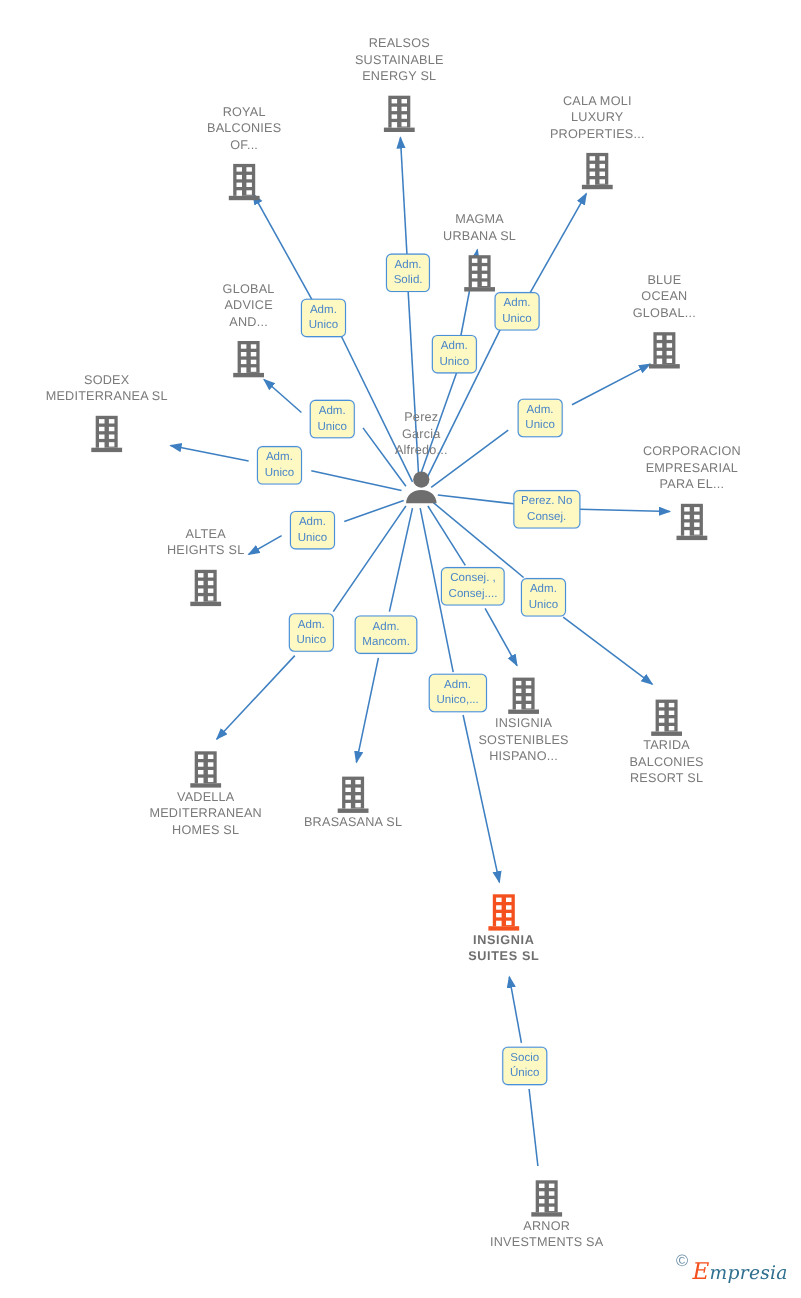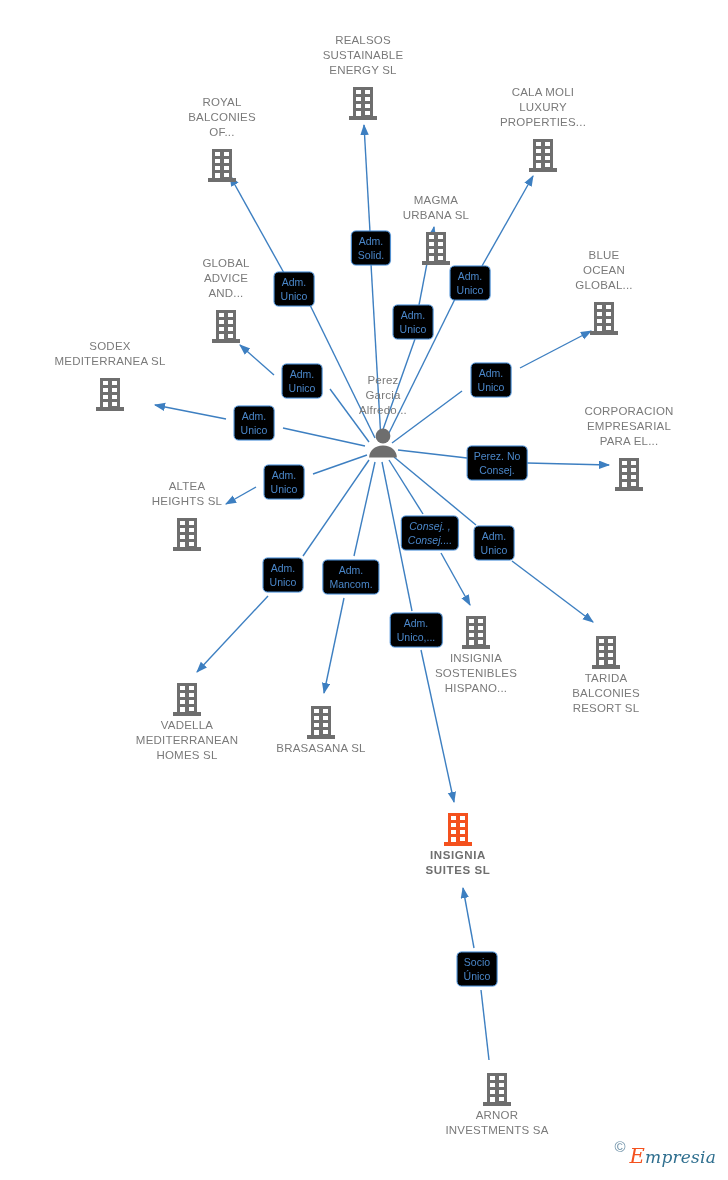--- a/index.html
+++ b/index.html
@@ -20,21 +20,21 @@
   }
   .node .icon{display:flex;justify-content:center;align-items:flex-end;height:42px;}
   .node.person .icon{height:40px;}
   .node.below .caption{margin-top:1px;}
   .node.above .caption{margin-bottom:1px;}
   .node.highlight .caption{color:#6f6f6f;font-weight:700;letter-spacing:.6px;}
 
   
   .elabel{
     position:absolute;transform:translate(-50%,-50%);
-    border:1.4px solid #4a90d9;border-radius:5px;background:#000000;
+    border:1.4px solid #4a90d9;border-radius:5px;background:#fef9c3;
     color:#4a86c8;font-size:10.5px;line-height:13.5px;
     padding:3px 6px;text-align:center;white-space:pre-line;
     box-shadow:0 0 0 .5px rgba(74,144,217,.15);
   }
 
   
   #watermark{
     position:absolute;right:12px;bottom:12px;
     display:flex;align-items:center;gap:4px;
   }
@@ -229,21 +229,21 @@
             <rect x="17" y="12" width="5" height="4"></rect>
             <rect x="8" y="19" width="5" height="4"></rect>
             <rect x="17" y="19" width="5" height="4"></rect>
             <rect x="8" y="26" width="5" height="5"></rect>
             <rect x="17" y="26" width="5" height="4"></rect>
           </g>
         </svg>
     </div>
   </div>
 
-  <div class="node above" style="left:110px;top:339px;text-align:center;">
+  <div class="node above" style="left:97px;top:339px;text-align:center;">
     <div class="caption">SODEX
 MEDITERRANEA SL</div>
     <div class="icon">
       <svg width="30" height="36" viewBox="0 0 30 36">
           <rect x="5" y="2" width="20" height="29" fill="#6e6e6e"></rect>
           <rect x="1" y="31" width="28" height="4" fill="#6e6e6e"></rect>
           <g fill="#fff">
             <rect x="8" y="5" width="5" height="4"></rect>
             <rect x="17" y="5" width="5" height="4"></rect>
             <rect x="8" y="12" width="5" height="4"></rect>
@@ -455,21 +455,21 @@
   <div class="elabel" style="left:254px;top:423px;">Adm.
 Unico</div>
   <div class="elabel" style="left:497px;top:463px;">Perez.  No
 Consej.</div>
   <div class="elabel" style="left:284px;top:482px;">Adm.
 Unico</div>
   <div class="elabel" style="left:283px;top:575px;">Adm.
 Unico</div>
   <div class="elabel" style="left:351px;top:577px;">Adm.
 Mancom.</div>
-  <div class="elabel" style="left:430px;top:533px;font-style:italic;">Consej. ,
+  <div class="elabel" style="left:430px;top:533px;">Consej. ,
 Consej....</div>
   <div class="elabel" style="left:494px;top:543px;">Adm.
 Unico</div>
   <div class="elabel" style="left:416px;top:630px;">Adm.
 Unico,...</div>
   <div class="elabel" style="left:477px;top:969px;">Socio
 Único</div>
 
   <div id="watermark">
     <span class="copy">©</span>

